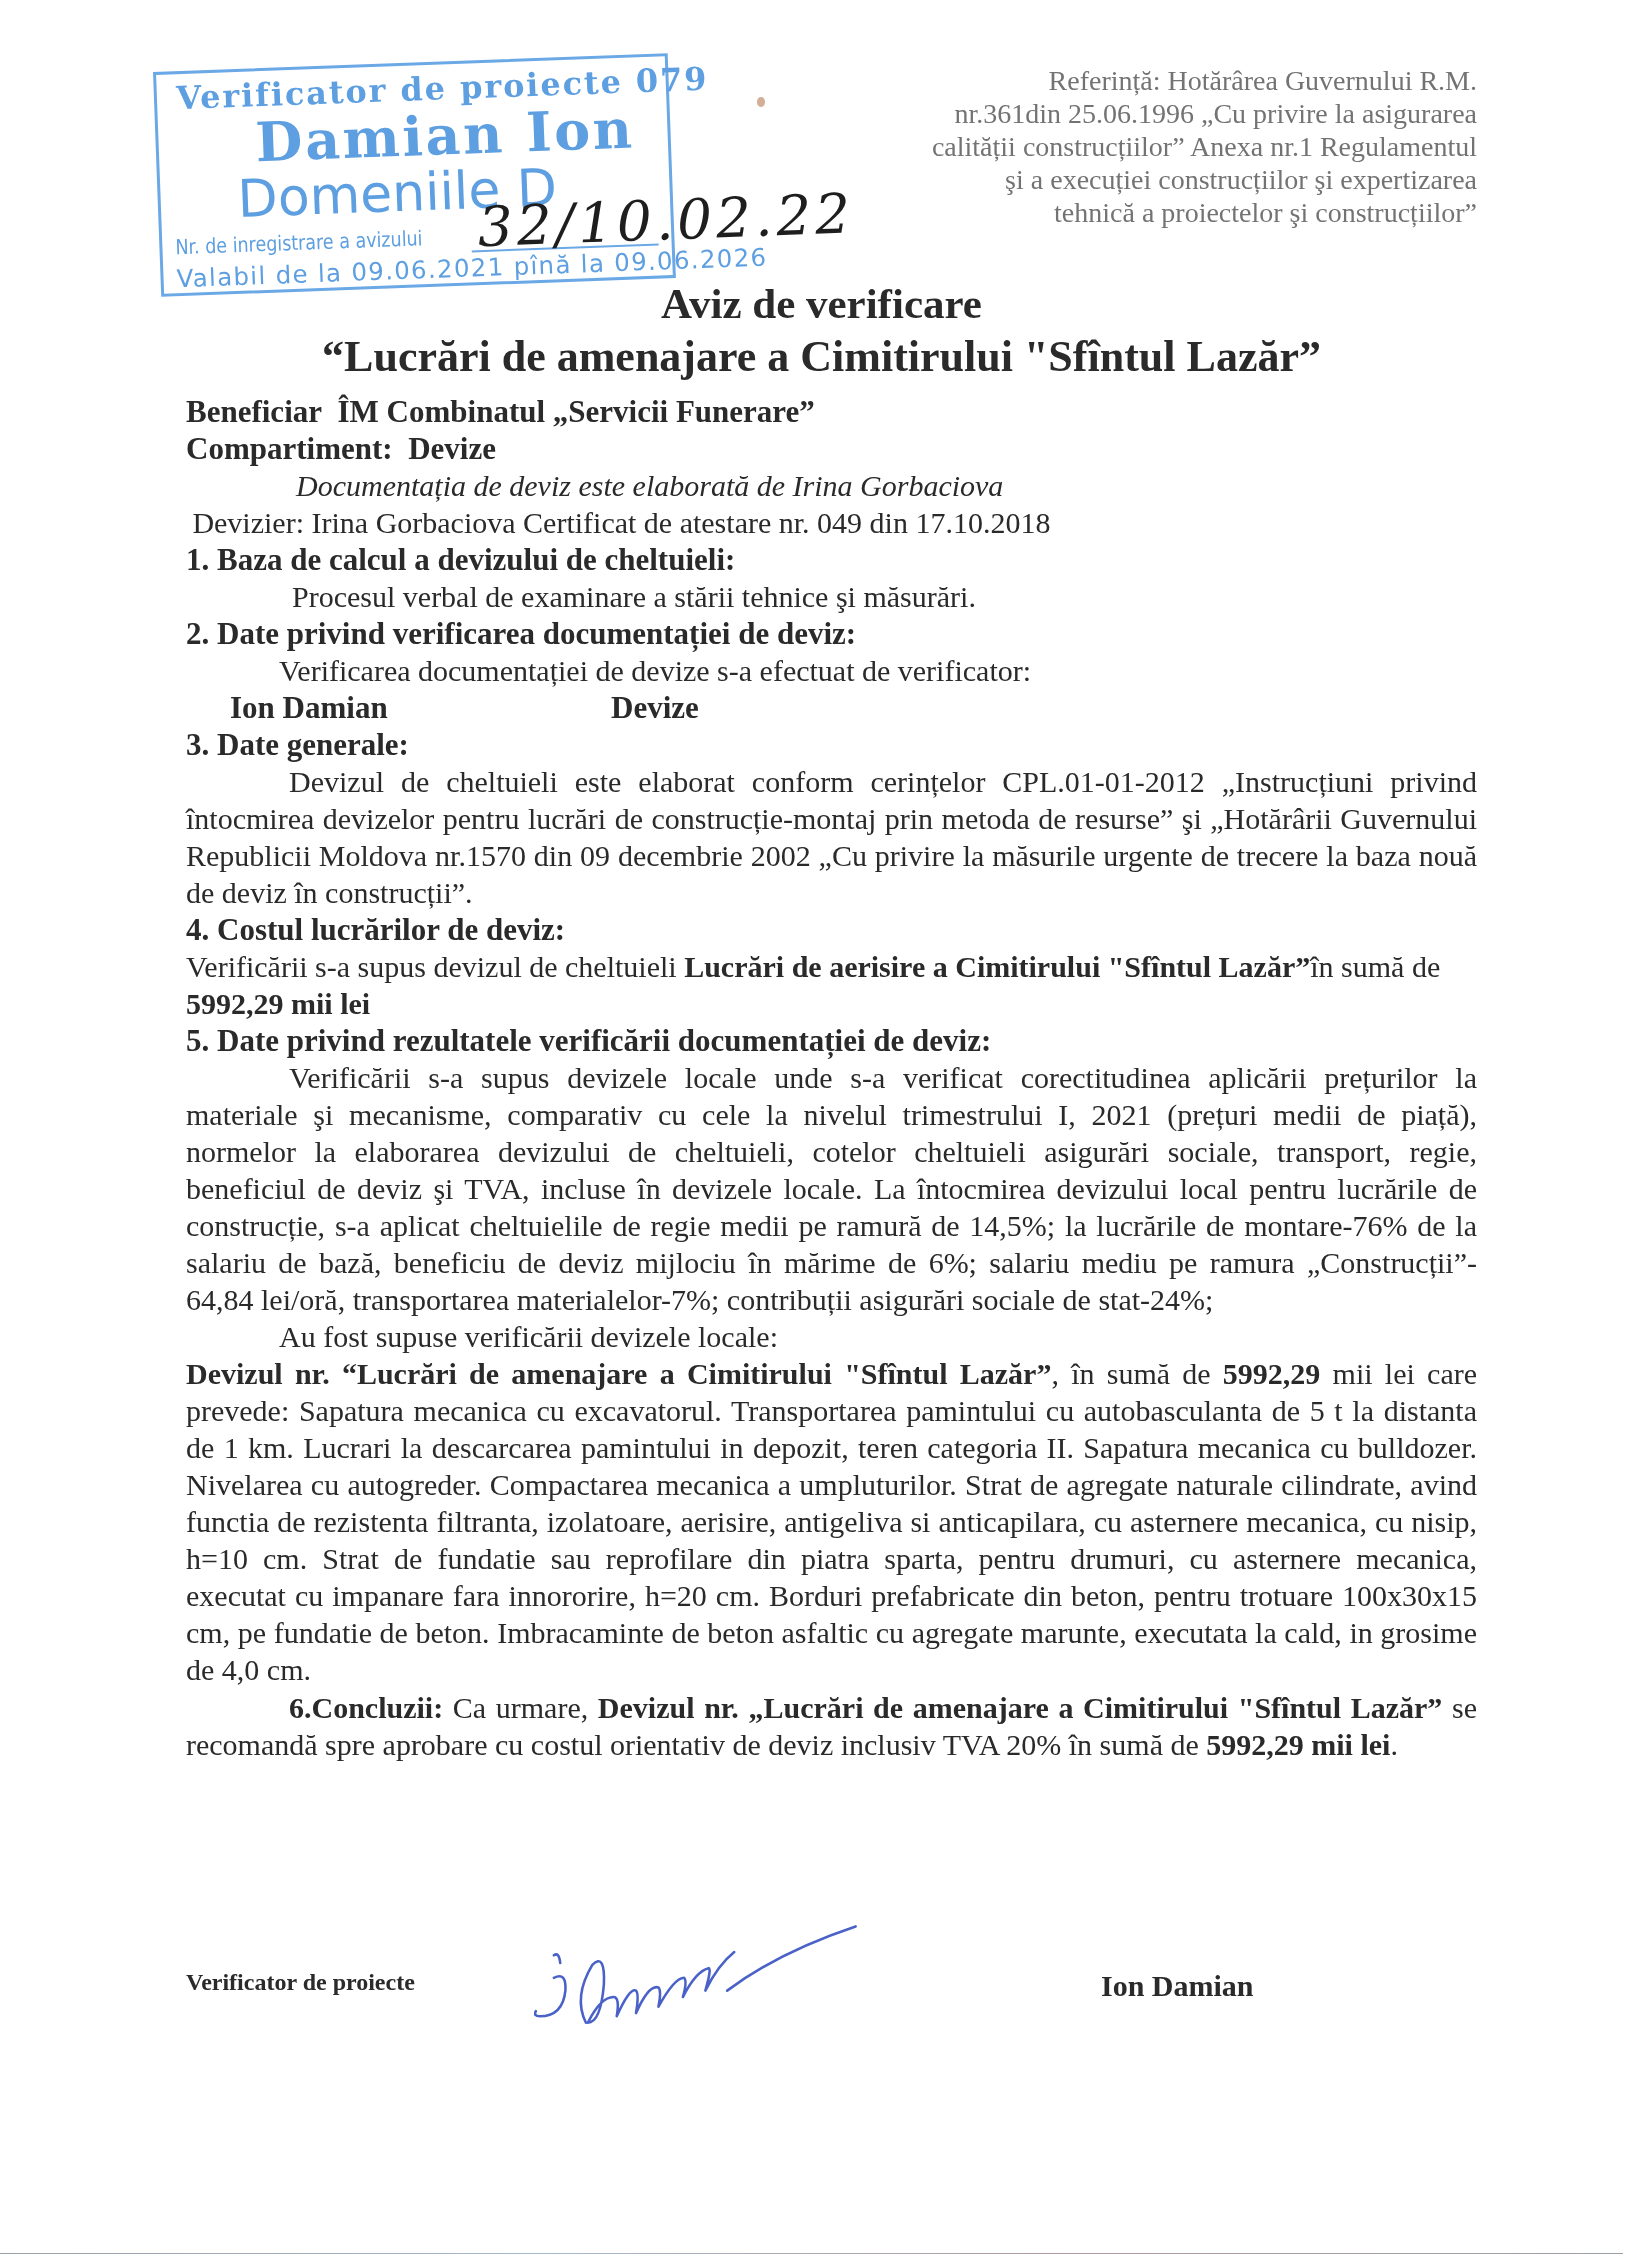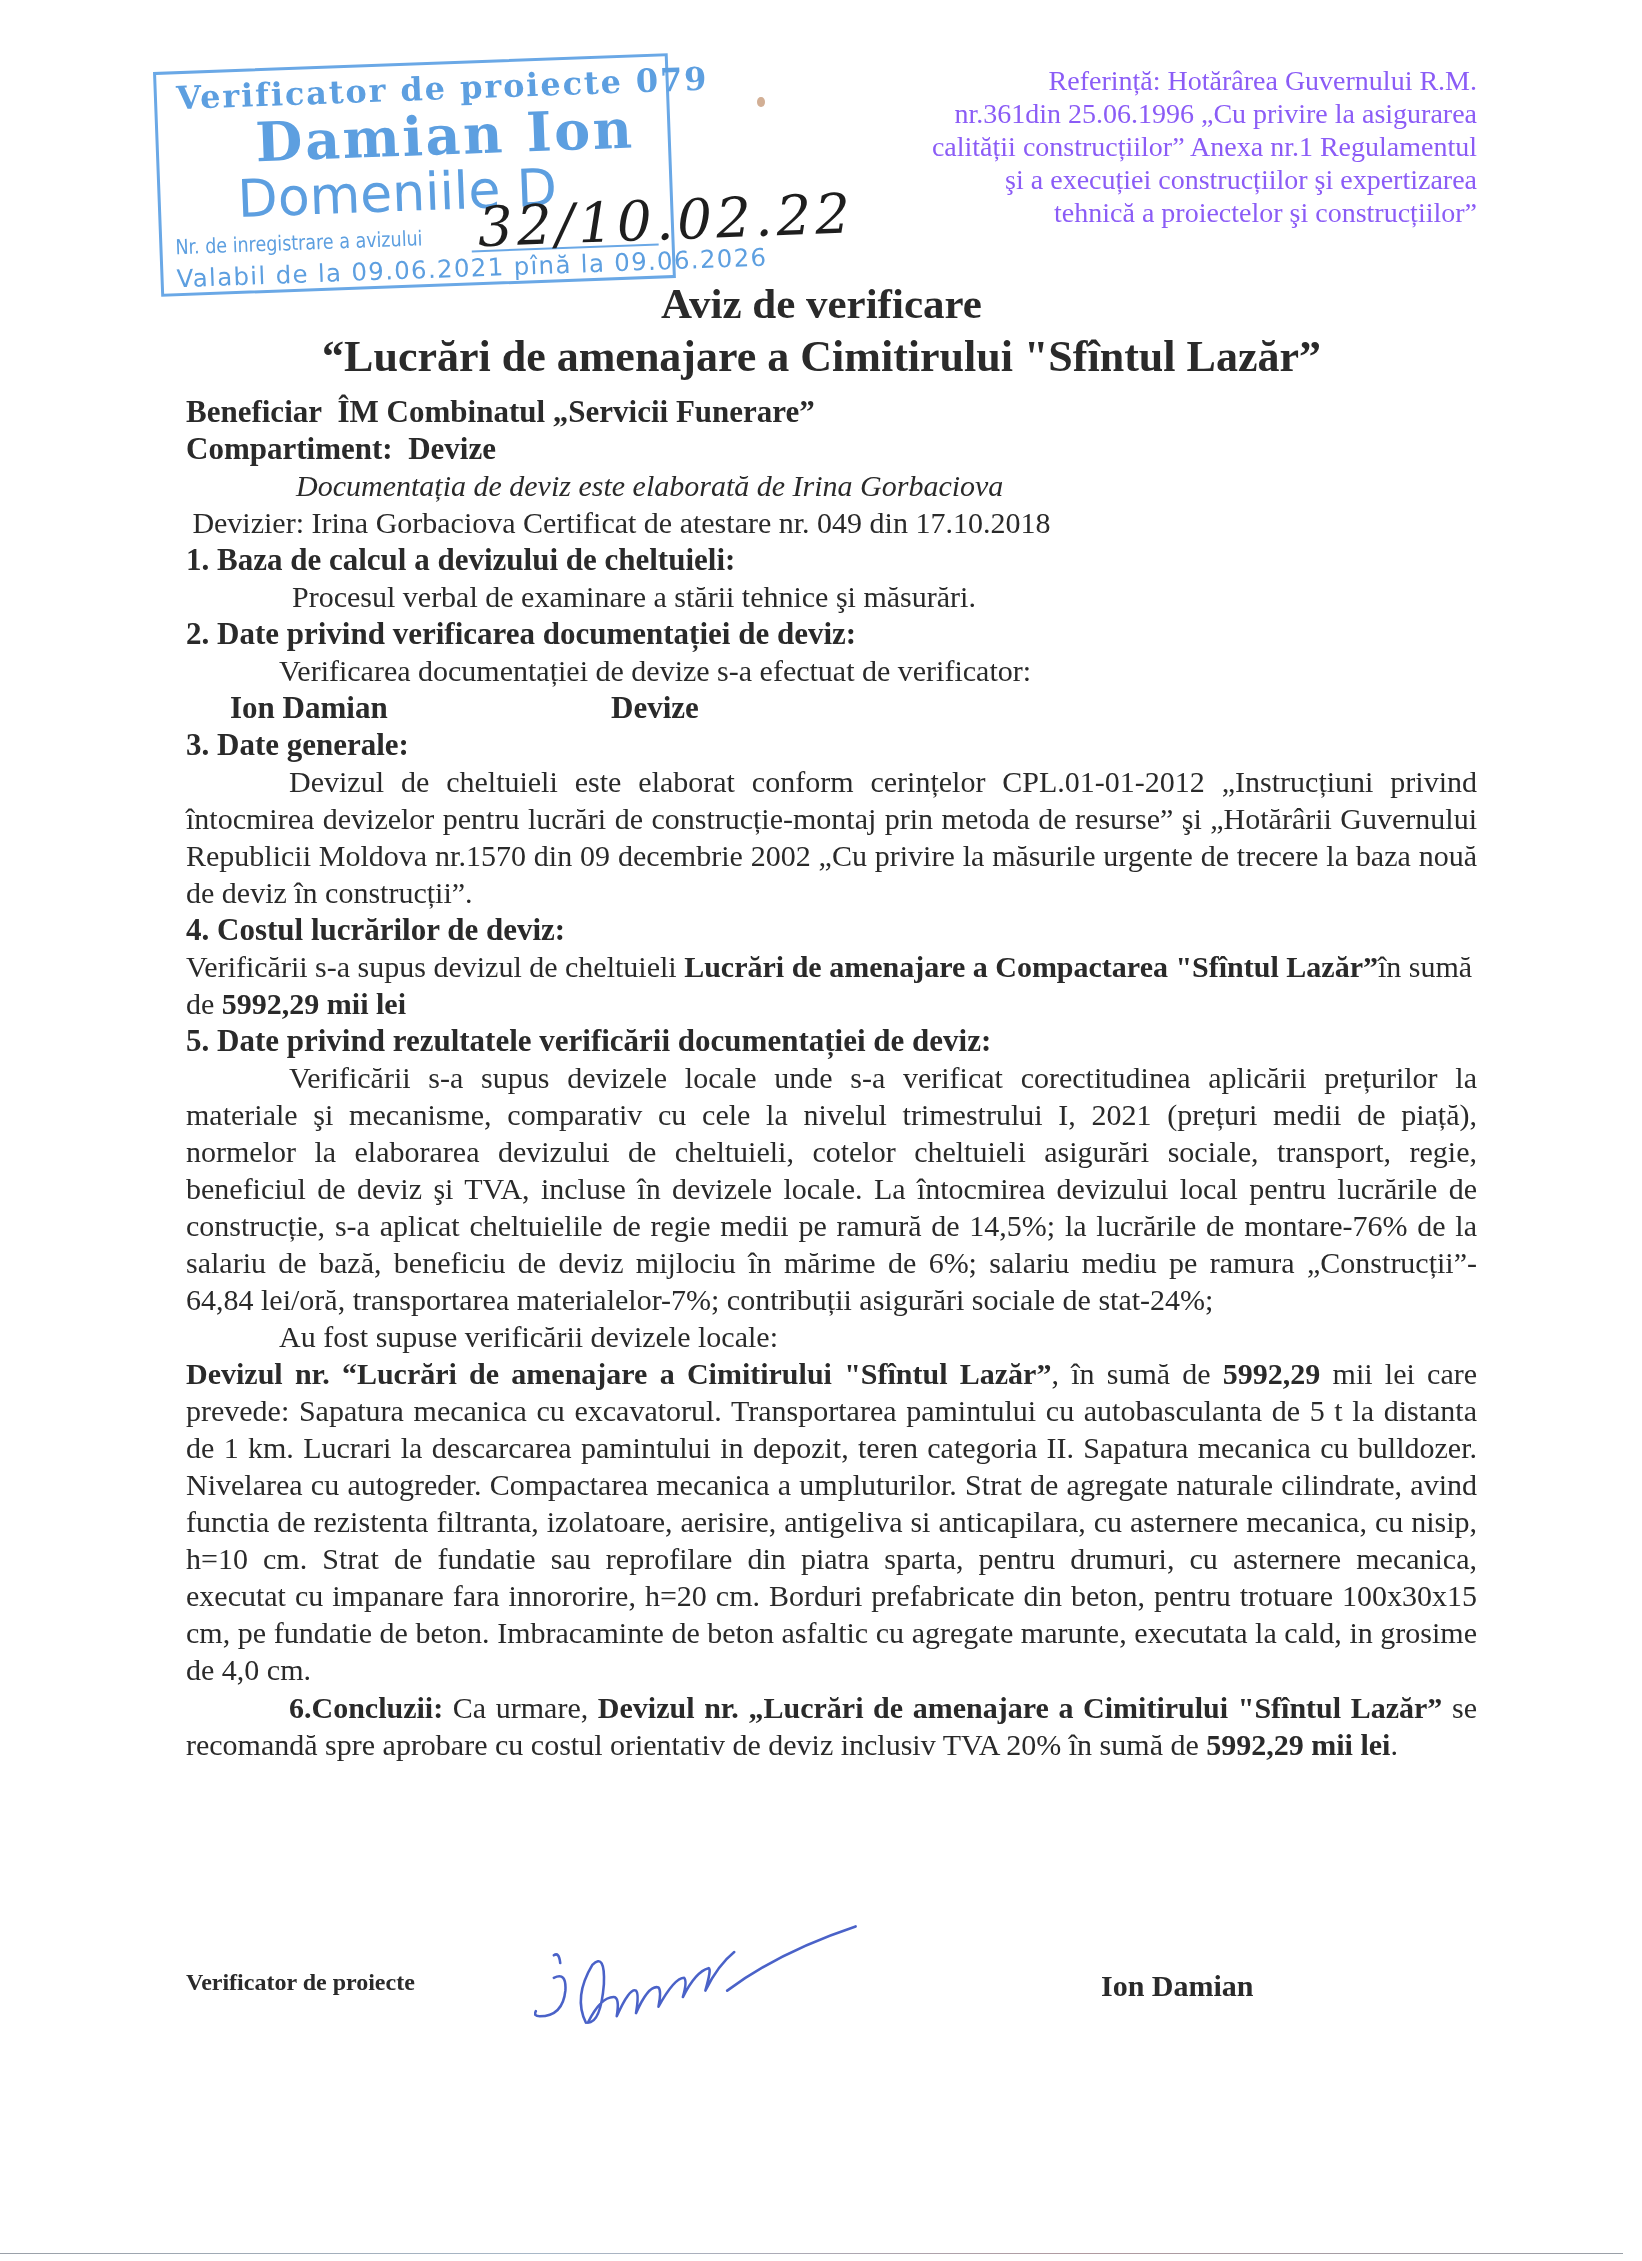--- a/index.html
+++ b/index.html
@@ -16,21 +16,21 @@
   #stamp .s2 { position:absolute; left:97px; top:39px; font-size:54px; font-weight:bold; letter-spacing:2.6px; white-space:nowrap; }
   #stamp .s3 { position:absolute; left:77px; top:97px; font-size:52px; font-family:"DejaVu Sans", sans-serif; white-space:nowrap; }
   #stamp .s4 { position:absolute; left:13px; top:161px; font-size:20.6px; font-family:"DejaVu Sans", sans-serif; white-space:nowrap; transform:scaleX(0.85); transform-origin:left; }
   #stamp .s4line { position:absolute; left:309px; top:187px; width:187px; height:0; border-top:2.6px solid #6aa8e6; }
   #stamp .s5 { position:absolute; left:13px; top:190px; font-size:24.5px; font-family:"DejaVu Sans", sans-serif; white-space:nowrap; letter-spacing:1.3px; }
   #stamp .hand { position:absolute; left:316px; top:132px; font-size:55px; color:#1e1e1e; font-style:italic; font-family:"DejaVu Serif", serif; white-space:nowrap; letter-spacing:3.9px; }
 
   #speck { left:757px; top:97px; width:7.7px; height:10.3px; border-radius:50%; background:#c79b7a; opacity:.8; }
 
   
-  #reference { right:166px; top:64px; width:709px; text-align:right; font-size:28px; line-height:33px; color:#8b5cf6; }
+  #reference { right:166px; top:64px; width:709px; text-align:right; font-size:28px; line-height:33px; color:#737373; }
   #reference div { white-space:nowrap; }
 
   
   #title-1 { left:0; width:1643px; top:278px; text-align:center; font-size:43px; font-weight:bold; line-height:52px; }
   #title-2 { left:0; width:1643px; top:331px; text-align:center; font-size:44px; font-weight:bold; line-height:52px; box-sizing:border-box; }
 
   
   #body { left:186px; top:387px; width:1291px; font-size:30px; line-height:37px; }
   .hdr { font-weight:bold; font-size:31px; }
   .line { white-space:nowrap; }
@@ -89,21 +89,21 @@
   <div class="line hdr" style="position:relative; height:37px">
     <span style="position:absolute; left:44px">Ion Damian</span>
     <span style="position:absolute; left:425px">Devize</span>
   </div>
 
   <div class="line hdr">3. Date generale:</div>
   <div class="par">Devizul de cheltuieli este elaborat conform cerințelor CPL.01-01-2012 „Instrucțiuni privind întocmirea devizelor pentru lucrări de construcție-montaj prin metoda de resurse” şi „Hotărârii Guvernului Republicii Moldova nr.1570 din 09 decembrie 2002 „Cu privire la măsurile urgente de trecere la baza nouă de deviz în construcții”.</div>
 
   <div class="line hdr">4. Costul lucrărilor de deviz:</div>
   <div>
-    <span>Verificării s-a supus devizul de cheltuieli </span><span class="b">Lucrări de amenajare a Compactarea "Sfîntul Lazăr”</span><span>în sumă de </span><span class="b">5992,29 mii lei</span>
+    <span>Verificării s-a supus devizul de cheltuieli </span><span class="b">Lucrări de aerisire a Cimitirului "Sfîntul Lazăr”</span><span>în sumă de </span><span class="b">5992,29 mii lei</span>
   </div>
 
   <div class="line hdr">5. Date privind rezultatele verificării documentației de deviz:</div>
   <div class="par">Verificării s-a supus devizele locale unde s-a verificat corectitudinea aplicării prețurilor la materiale şi mecanisme, comparativ cu cele la nivelul trimestrului I, 2021 (prețuri medii de piață), normelor la elaborarea devizului de cheltuieli, cotelor cheltuieli asigurări sociale, transport, regie, beneficiul de deviz şi TVA, incluse în devizele  locale. La întocmirea devizului local pentru lucrările de construcție, s-a aplicat cheltuielile de regie medii pe ramură de 14,5%; la lucrările de montare-76% de la salariu de bază, beneficiu de deviz mijlociu în mărime de 6%; salariu mediu pe ramura „Construcții”- 64,84 lei/oră, transportarea materialelor-7%;  contribuții asigurări sociale de stat-24%;</div>
   <div class="line ind3" style="padding-left:93px">Au fost supuse verificării devizele locale:</div>
   <div class="just">
     <span class="b">Devizul nr.  “Lucrări de amenajare a Cimitirului "Sfîntul Lazăr”</span><span>, în sumă de </span><span class="b">5992,29</span><span> mii lei</span>
     <span>care prevede:  Sapatura mecanica cu excavatorul. Transportarea pamintului cu autobasculanta de 5 t la distanta de 1 km. Lucrari la descarcarea pamintului in depozit, teren categoria II. Sapatura mecanica cu bulldozer. Nivelarea cu autogreder. Compactarea mecanica a umpluturilor. Strat de agregate naturale cilindrate, avind functia de rezistenta filtranta, izolatoare, aerisire, antigeliva si anticapilara, cu asternere mecanica, cu nisip, h=10 cm. Strat de fundatie sau reprofilare din piatra sparta, pentru drumuri, cu asternere mecanica, executat cu impanare fara innororire, h=20 cm. Borduri prefabricate din beton, pentru trotuare 100x30x15 cm, pe fundatie de beton. Imbracaminte de beton asfaltic cu agregate marunte, executata la cald, in grosime de 4,0 cm.</span>
   </div>
 

